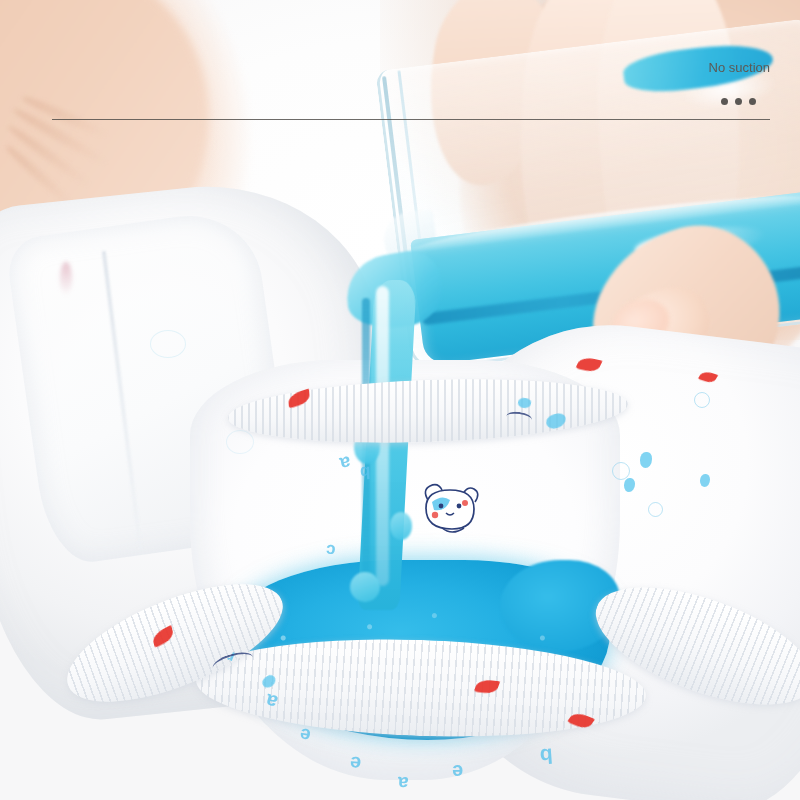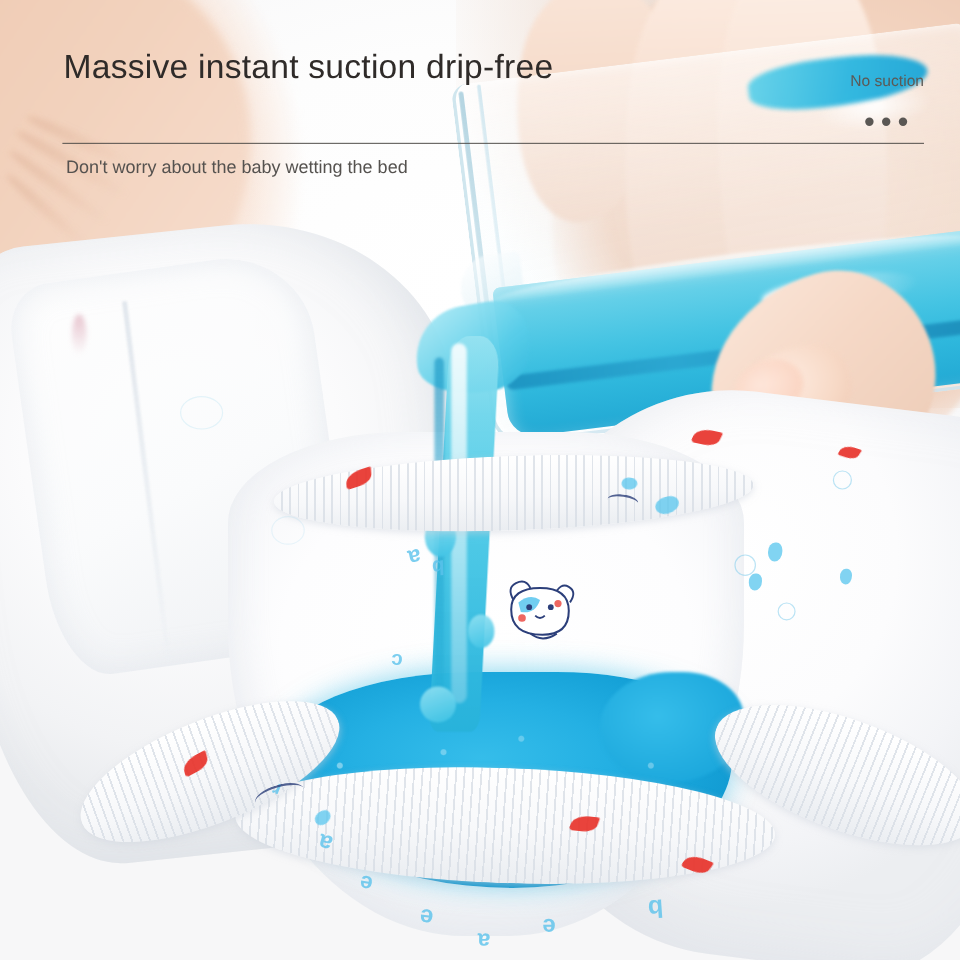--- a/index.html
+++ b/index.html
@@ -443,27 +443,25 @@
   <div class="faint-print" style="left:612px;top:462px;width:16px;height:16px;"></div>
   <div class="faint-print" style="left:648px;top:502px;width:13px;height:13px;"></div>
   <div class="faint-print" style="left:150px;top:330px;width:34px;height:26px;opacity:.35;"></div>
   <div class="faint-print" style="left:226px;top:430px;width:26px;height:22px;opacity:.3;"></div>
 
   <div class="navy-squiggle" style="left:212px;top:654px;width:42px;height:16px;transform:rotate(-16deg);"></div>
   <div class="navy-squiggle" style="left:506px;top:412px;width:26px;height:10px;transform:rotate(8deg);"></div>
 
   <div class="layer" style="left:60px;top:262px;width:12px;height:34px;background:linear-gradient(180deg,rgba(206,128,150,.45),rgba(206,128,150,0));border-radius:50%;filter:blur(2px);"></div>
 
-  <div class="headline">Massive instant suction drip-free</div>
 
   <div class="badge">No suction</div>
 
   <div class="dots">
     <i></i>
     <i></i>
     <i></i>
   </div>
 
   <div class="rule"></div>
 
-  <div class="subhead">Don't worry about the baby wetting the bed</div>
 
 </div>
 
 </body></html>

